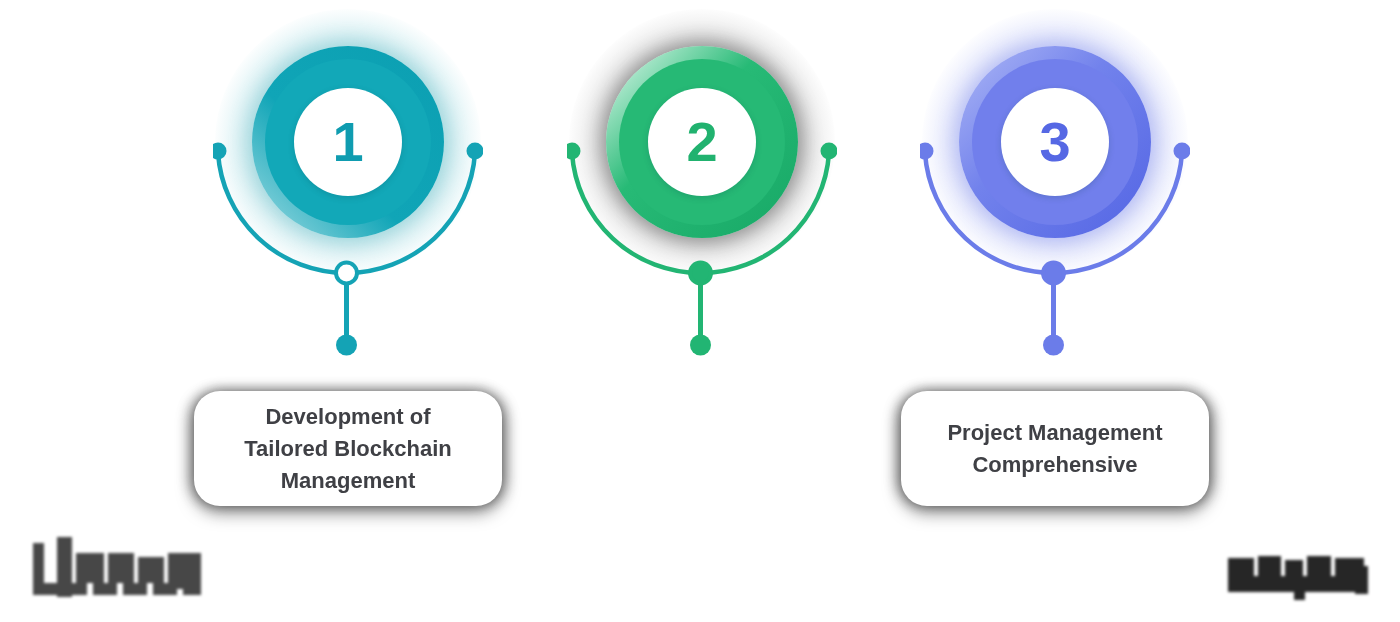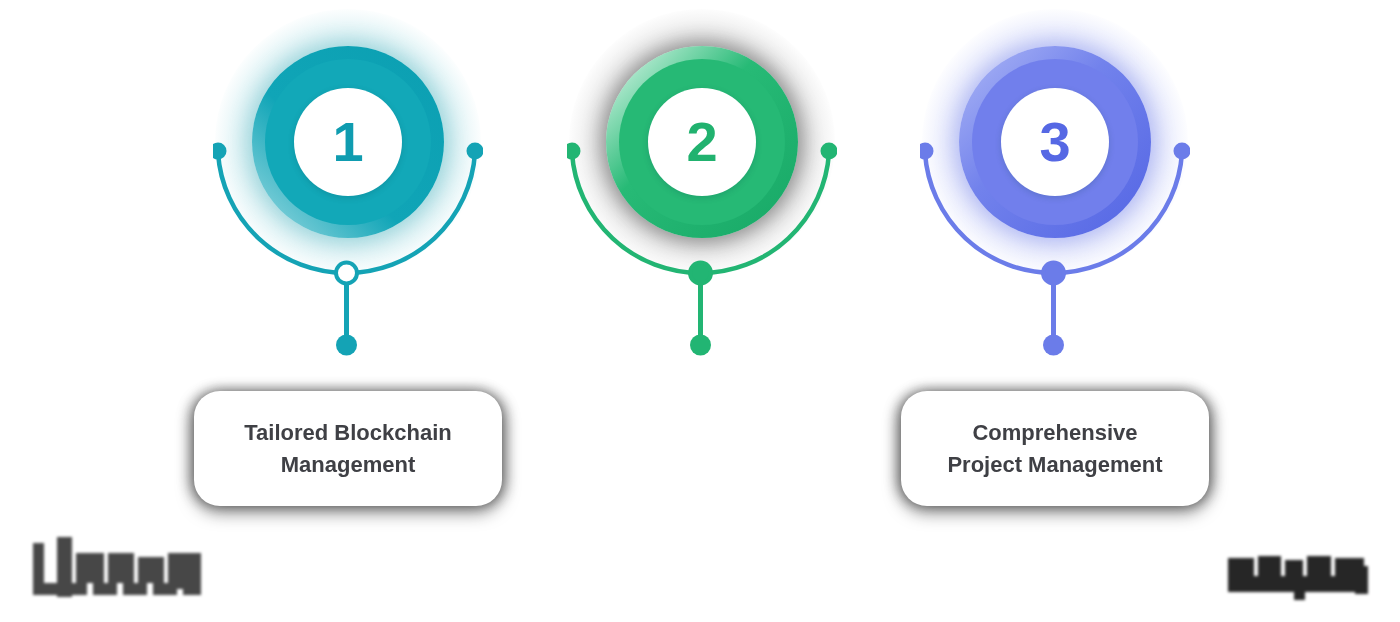--- a/index.html
+++ b/index.html
@@ -82,20 +82,21 @@
     </div>
     <svg class="connector" width="270" height="225" viewBox="0 0 270 225">
       <path class="arc" d="M 5 18 A 128.8 128.8 0 0 0 262 18" fill="none" stroke-width="4.5" stroke-linecap="round"></path>
       <circle class="dot" cx="5" cy="16" r="8.5"></circle>
       <circle class="dot" cx="262" cy="16" r="8.5"></circle>
       <line class="stem" x1="133.5" y1="138" x2="133.5" y2="210" stroke-width="5"></line>
       <circle class="node" cx="133.5" cy="138" r="10.5" stroke-width="4"></circle>
       <circle class="end" cx="133.5" cy="210" r="10.5"></circle>
     </svg>
     <div class="card">
+          <div class="card-line">Development of</div>
           <div class="card-line">Tailored Blockchain</div>
           <div class="card-line">Management</div>
         </div>
   </div>
 
   <div class="step" style="left: 527px; --rim: #e6fbf1; --main: #27ba76; --deep: #17a866; --mid: #26b975; --num: #21b26f; --arc: #22b573; --node-fill: #22b573; --node-stroke: #22b573; --halo: rgba(95,95,95,0.28); --bubble-shadow: rgba(40,40,40,0.40); --grad-angle: 135deg;">
     <div class="halo"></div>
     <div class="bubble">
       <div class="bubble-mid"></div>
       <div class="bubble-inner">
@@ -122,22 +123,22 @@
     </div>
     <svg class="connector" width="270" height="225" viewBox="0 0 270 225">
       <path class="arc" d="M 5 18 A 128.8 128.8 0 0 0 262 18" fill="none" stroke-width="4.5" stroke-linecap="round"></path>
       <circle class="dot" cx="5" cy="16" r="8.5"></circle>
       <circle class="dot" cx="262" cy="16" r="8.5"></circle>
       <line class="stem" x1="133.5" y1="138" x2="133.5" y2="210" stroke-width="5"></line>
       <circle class="node" cx="133.5" cy="138" r="10.5" stroke-width="4"></circle>
       <circle class="end" cx="133.5" cy="210" r="10.5"></circle>
     </svg>
     <div class="card">
+          <div class="card-line">Project Management</div>
           <div class="card-line">Comprehensive</div>
-          <div class="card-line">Project Management</div>
         </div>
   </div>
 </div>
 
   <div class="wm" id="wm-left" style="--c: #474747;">
     <div class="s s1"></div>
     <div class="s s2"></div>
     <div class="s s3"></div>
     <div class="s s4"></div>
     <div class="s s5"></div>

